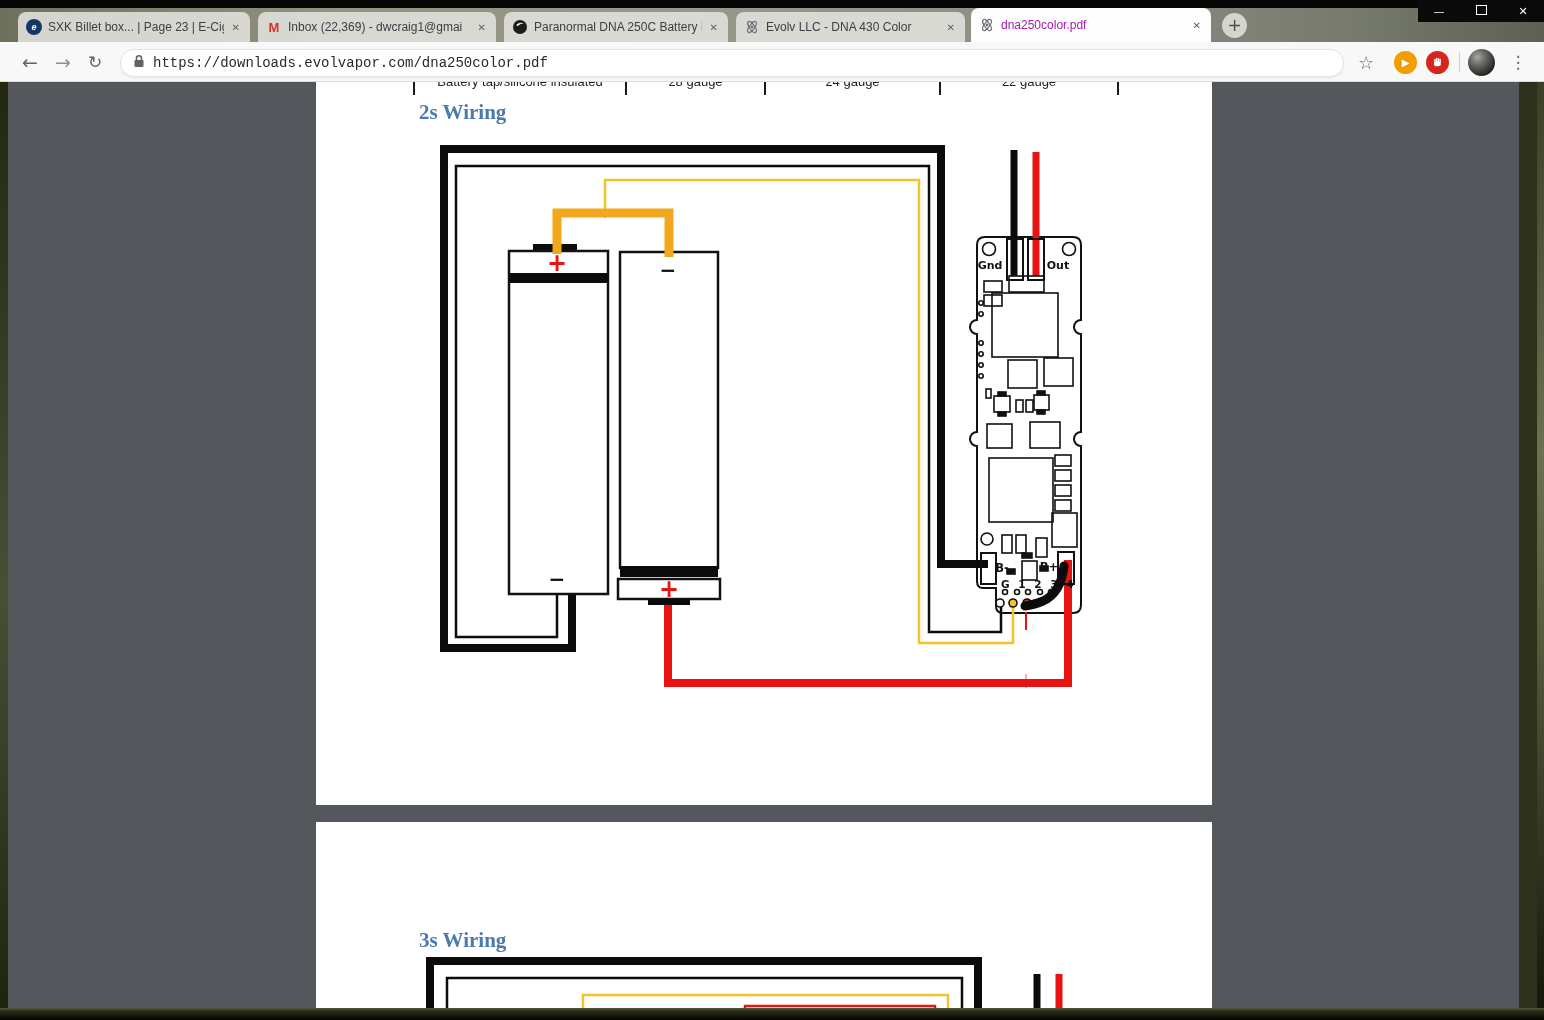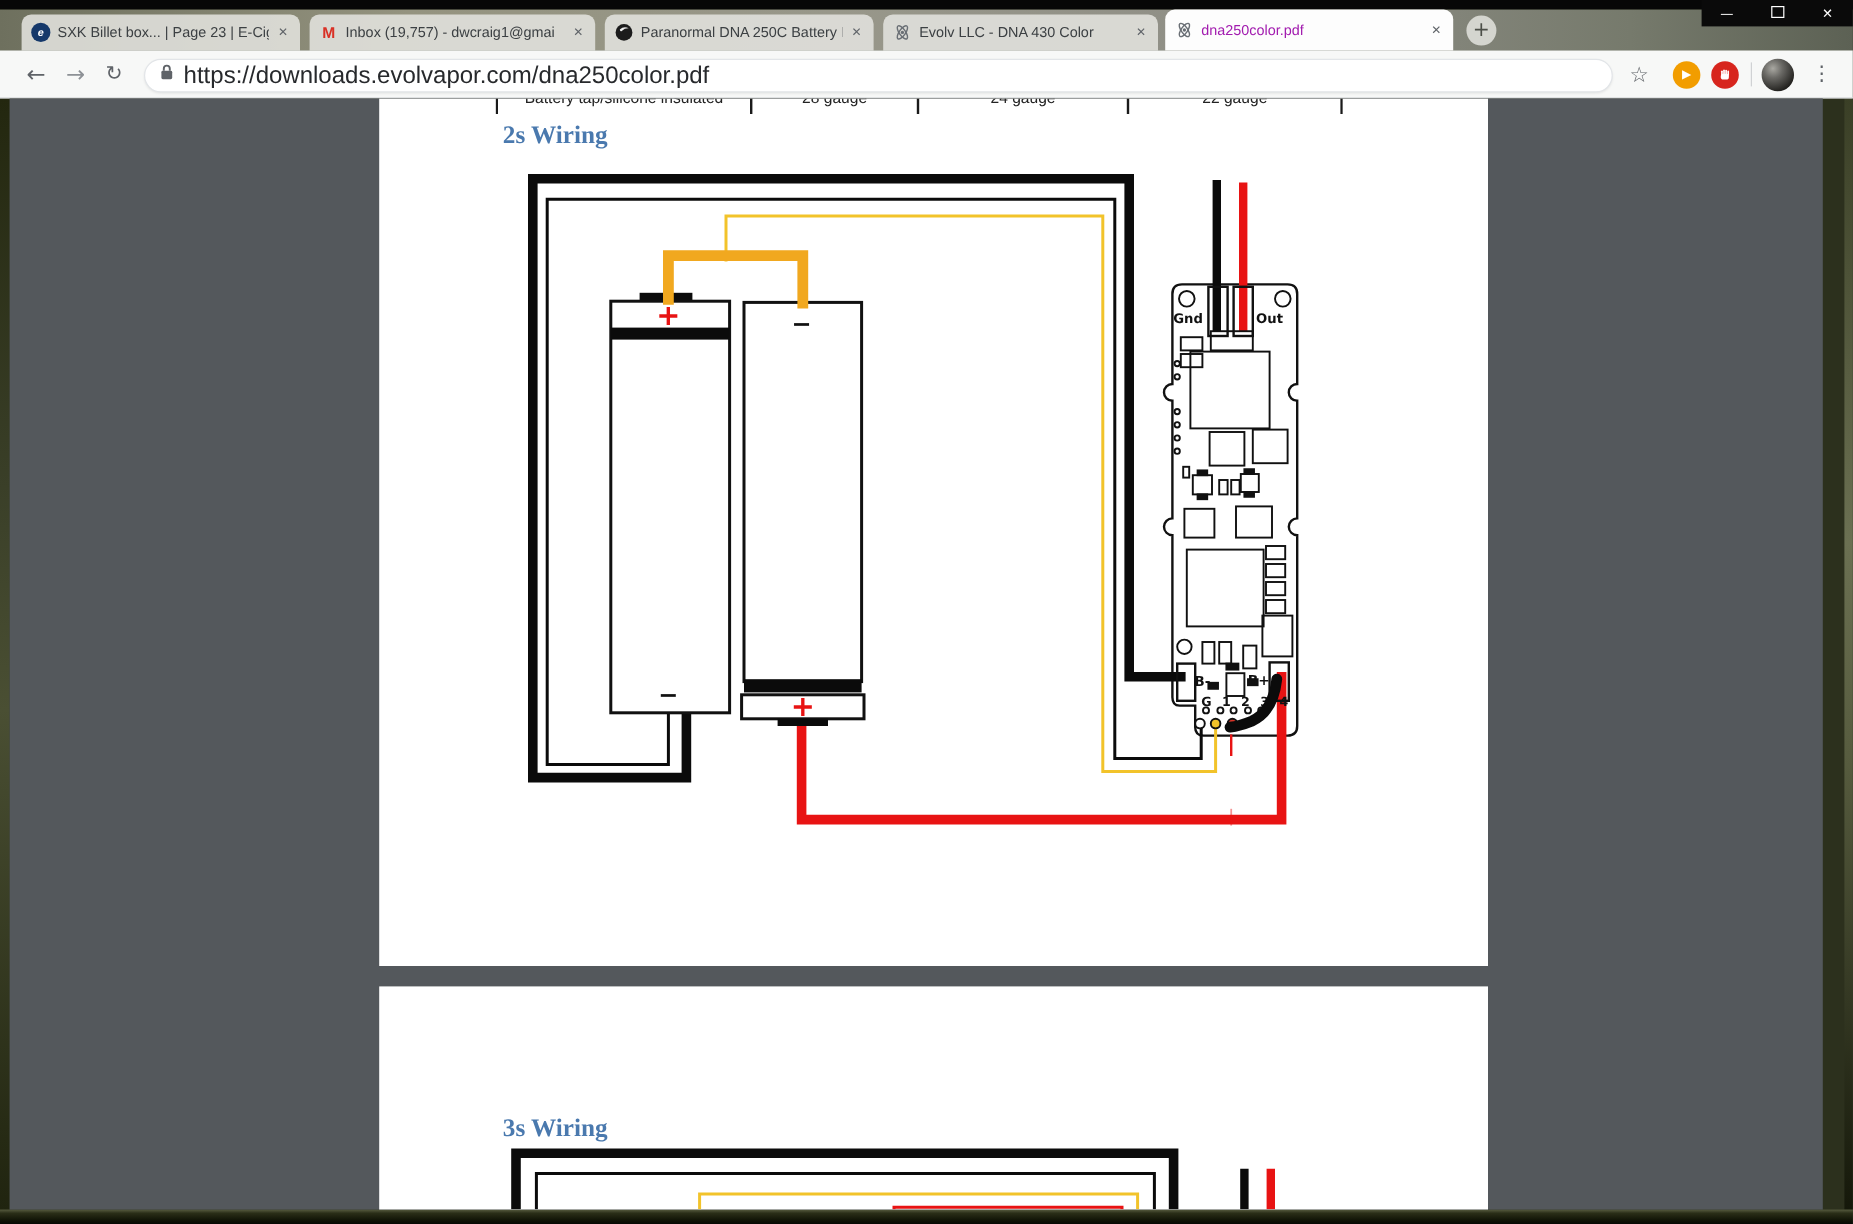--- a/index.html
+++ b/index.html
@@ -38,33 +38,33 @@
   #newtab{position:absolute;left:1222px;top:5px;width:25px;height:25px;border-radius:50%;
       background:rgba(240,240,236,.75);color:#4c4f48;font-size:17px;line-height:24px;text-align:center;}
 
   
   #toolbar{left:0;top:42px;width:1544px;height:40px;background:#f7f8f7;border-bottom:1px solid #dadcde;box-sizing:border-box;}
   .navico{position:absolute;top:0;height:40px;display:flex;align-items:center;justify-content:center;
       font-size:19px;color:#5f6368;width:32px;}
   #omnibox{position:absolute;left:120px;top:7px;width:1224px;height:28px;background:#fff;
       border:1px solid #e2e5e8;border-radius:15px;box-shadow:0 1px 2px rgba(0,0,0,.08);
       display:flex;align-items:center;padding:0 12px;box-sizing:border-box;}
-  #urltext{font-size:20px;color:#27292c;margin-left:8px;white-space:nowrap;}
+  #urltext{font-size:14px;color:#27292c;margin-left:8px;white-space:nowrap;font-family:Liberation Mono, monospace;}
   .ext{position:absolute;top:9px;width:23px;height:23px;border-radius:50%;display:flex;align-items:center;justify-content:center;}
   #ext-play{left:1394px;background:#f29d00;color:#fff;font-size:10px;}
   #ext-hand{left:1426px;background:#d7251d;}
   #tb-star{position:absolute;left:1353px;top:0;width:26px;height:40px;display:flex;align-items:center;justify-content:center;font-size:18px;color:#5f6368;}
   #tb-sep{position:absolute;left:1459px;top:10px;width:1px;height:20px;background:#d0d2d4;}
   #avatar{position:absolute;left:1468px;top:7px;width:27px;height:27px;border-radius:50%;
       background:radial-gradient(circle at 35% 30%,#a9a8a2 0%,#6b6a66 30%,#23221f 75%,#0c0c0b 100%);}
   #tb-menu{position:absolute;left:1504px;top:0;width:28px;height:40px;display:flex;align-items:center;justify-content:center;font-size:17px;color:#5f6368;}
 
   
   #viewer{left:8px;top:82px;width:1511px;height:926px;background:#54585c;overflow:hidden;}
-  .page{position:absolute;left:308px;width:896px;background:#fff;padding-left:28px;}
+  .page{position:absolute;left:308px;width:896px;background:#fff;}
   #page1{top:0;height:723px;}
   #page2{top:740px;height:240px;}
 
   
   #tclip{position:absolute;left:97px;top:0;width:706px;height:13px;overflow:hidden;}
   #trow{position:absolute;left:0;top:-15px;width:702px;height:28px;display:flex;
       border:2px solid #1a1a1a;border-top:none;}
   #trow .cell{height:100%;display:flex;align-items:center;justify-content:center;
       font-size:13px;color:#222;border-right:2px solid #1a1a1a;box-sizing:border-box;}
   #trow .cell:last-child{border-right:none;}
@@ -85,21 +85,21 @@
 <div class="abs" id="edge-bottom"></div>
 
 <div class="abs" id="tabstrip">
   <div class="tab" style="left:18px;width:232px;">
     <span class="fav fav-ecf">e</span>
     <span class="title">SXK Billet box... | Page 23 | E-Ciga</span>
     <span class="close glyph">✕</span>
   </div>
   <div class="tab" style="left:258px;width:238px;">
     <span class="fav fav-gmail">M</span>
-    <span class="title">Inbox (19,757) - dwcraig1@gmai</span>
+    <span class="title">Inbox (22,369) - dwcraig1@gmai</span>
     <span class="close glyph">✕</span>
   </div>
   <div class="tab" style="left:504px;width:224px;">
     <span class="fav">
       <svg width="16" height="16" viewBox="0 0 16 16">
           <circle cx="8" cy="8" r="7" fill="#1c1c1c"></circle>
           <path d="M4.5 5.5 Q8 2.5 12 4.6 Q8.6 4.4 6.4 6.6 Q5 8 4.5 5.5 Z" fill="#ffffff" opacity="0.92"></path>
         </svg>
     </span>
     <span class="title">Paranormal DNA 250C Battery Is</span>

